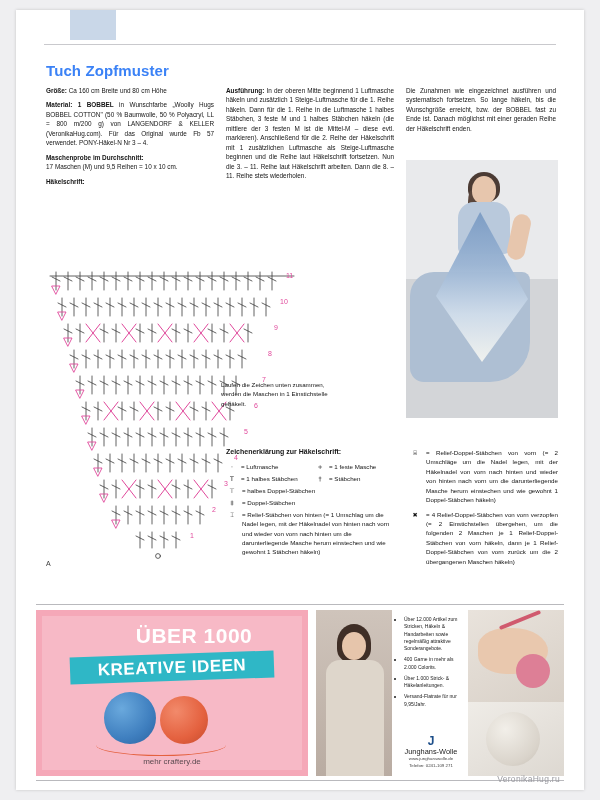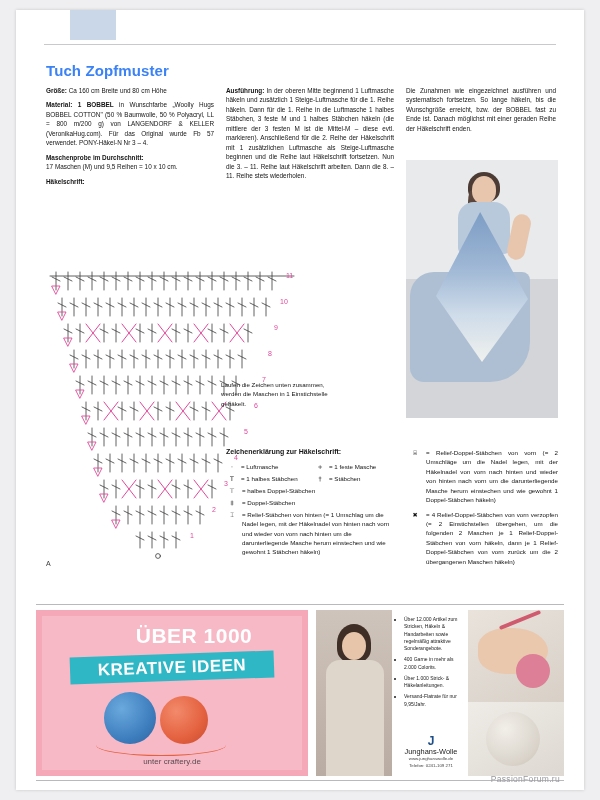--- a/index.html
+++ b/index.html
@@ -646,21 +646,21 @@
 
   <div class="ad-rule-top"></div>
 
   <div class="ad-left">
     <div class="inner"></div>
     <div class="hdr">ÜBER 1000</div>
     <div class="band">KREATIVE IDEEN</div>
     <div class="yarn1"></div>
     <div class="yarn2"></div>
     <div class="thread"></div>
-    <div class="url">unter craftery.de</div>
+    <div class="url">mehr craftery.de</div>
   </div>
 
   <div class="ad-right">
     <div class="photo2">
       <div class="hair"></div>
       <div class="head"></div>
       <div class="body"></div>
     </div>
     <div class="photo3">
       <div class="hand"></div>
@@ -681,14 +681,14 @@
     <div class="logo">
       <div class="mark">J</div>
       <div class="name">Junghans-Wolle</div>
       <div class="site">www.junghanswolle.de</div>
       <div class="tel">Telefon: 0241-109 271</div>
     </div>
   </div>
 
   <div class="ad-rule-bottom"></div>
 
-  <div class="watermark">PassionForum.ru</div>
+  <div class="watermark">VeronikaHug.ru</div>
 </div>
 
 </body></html>

